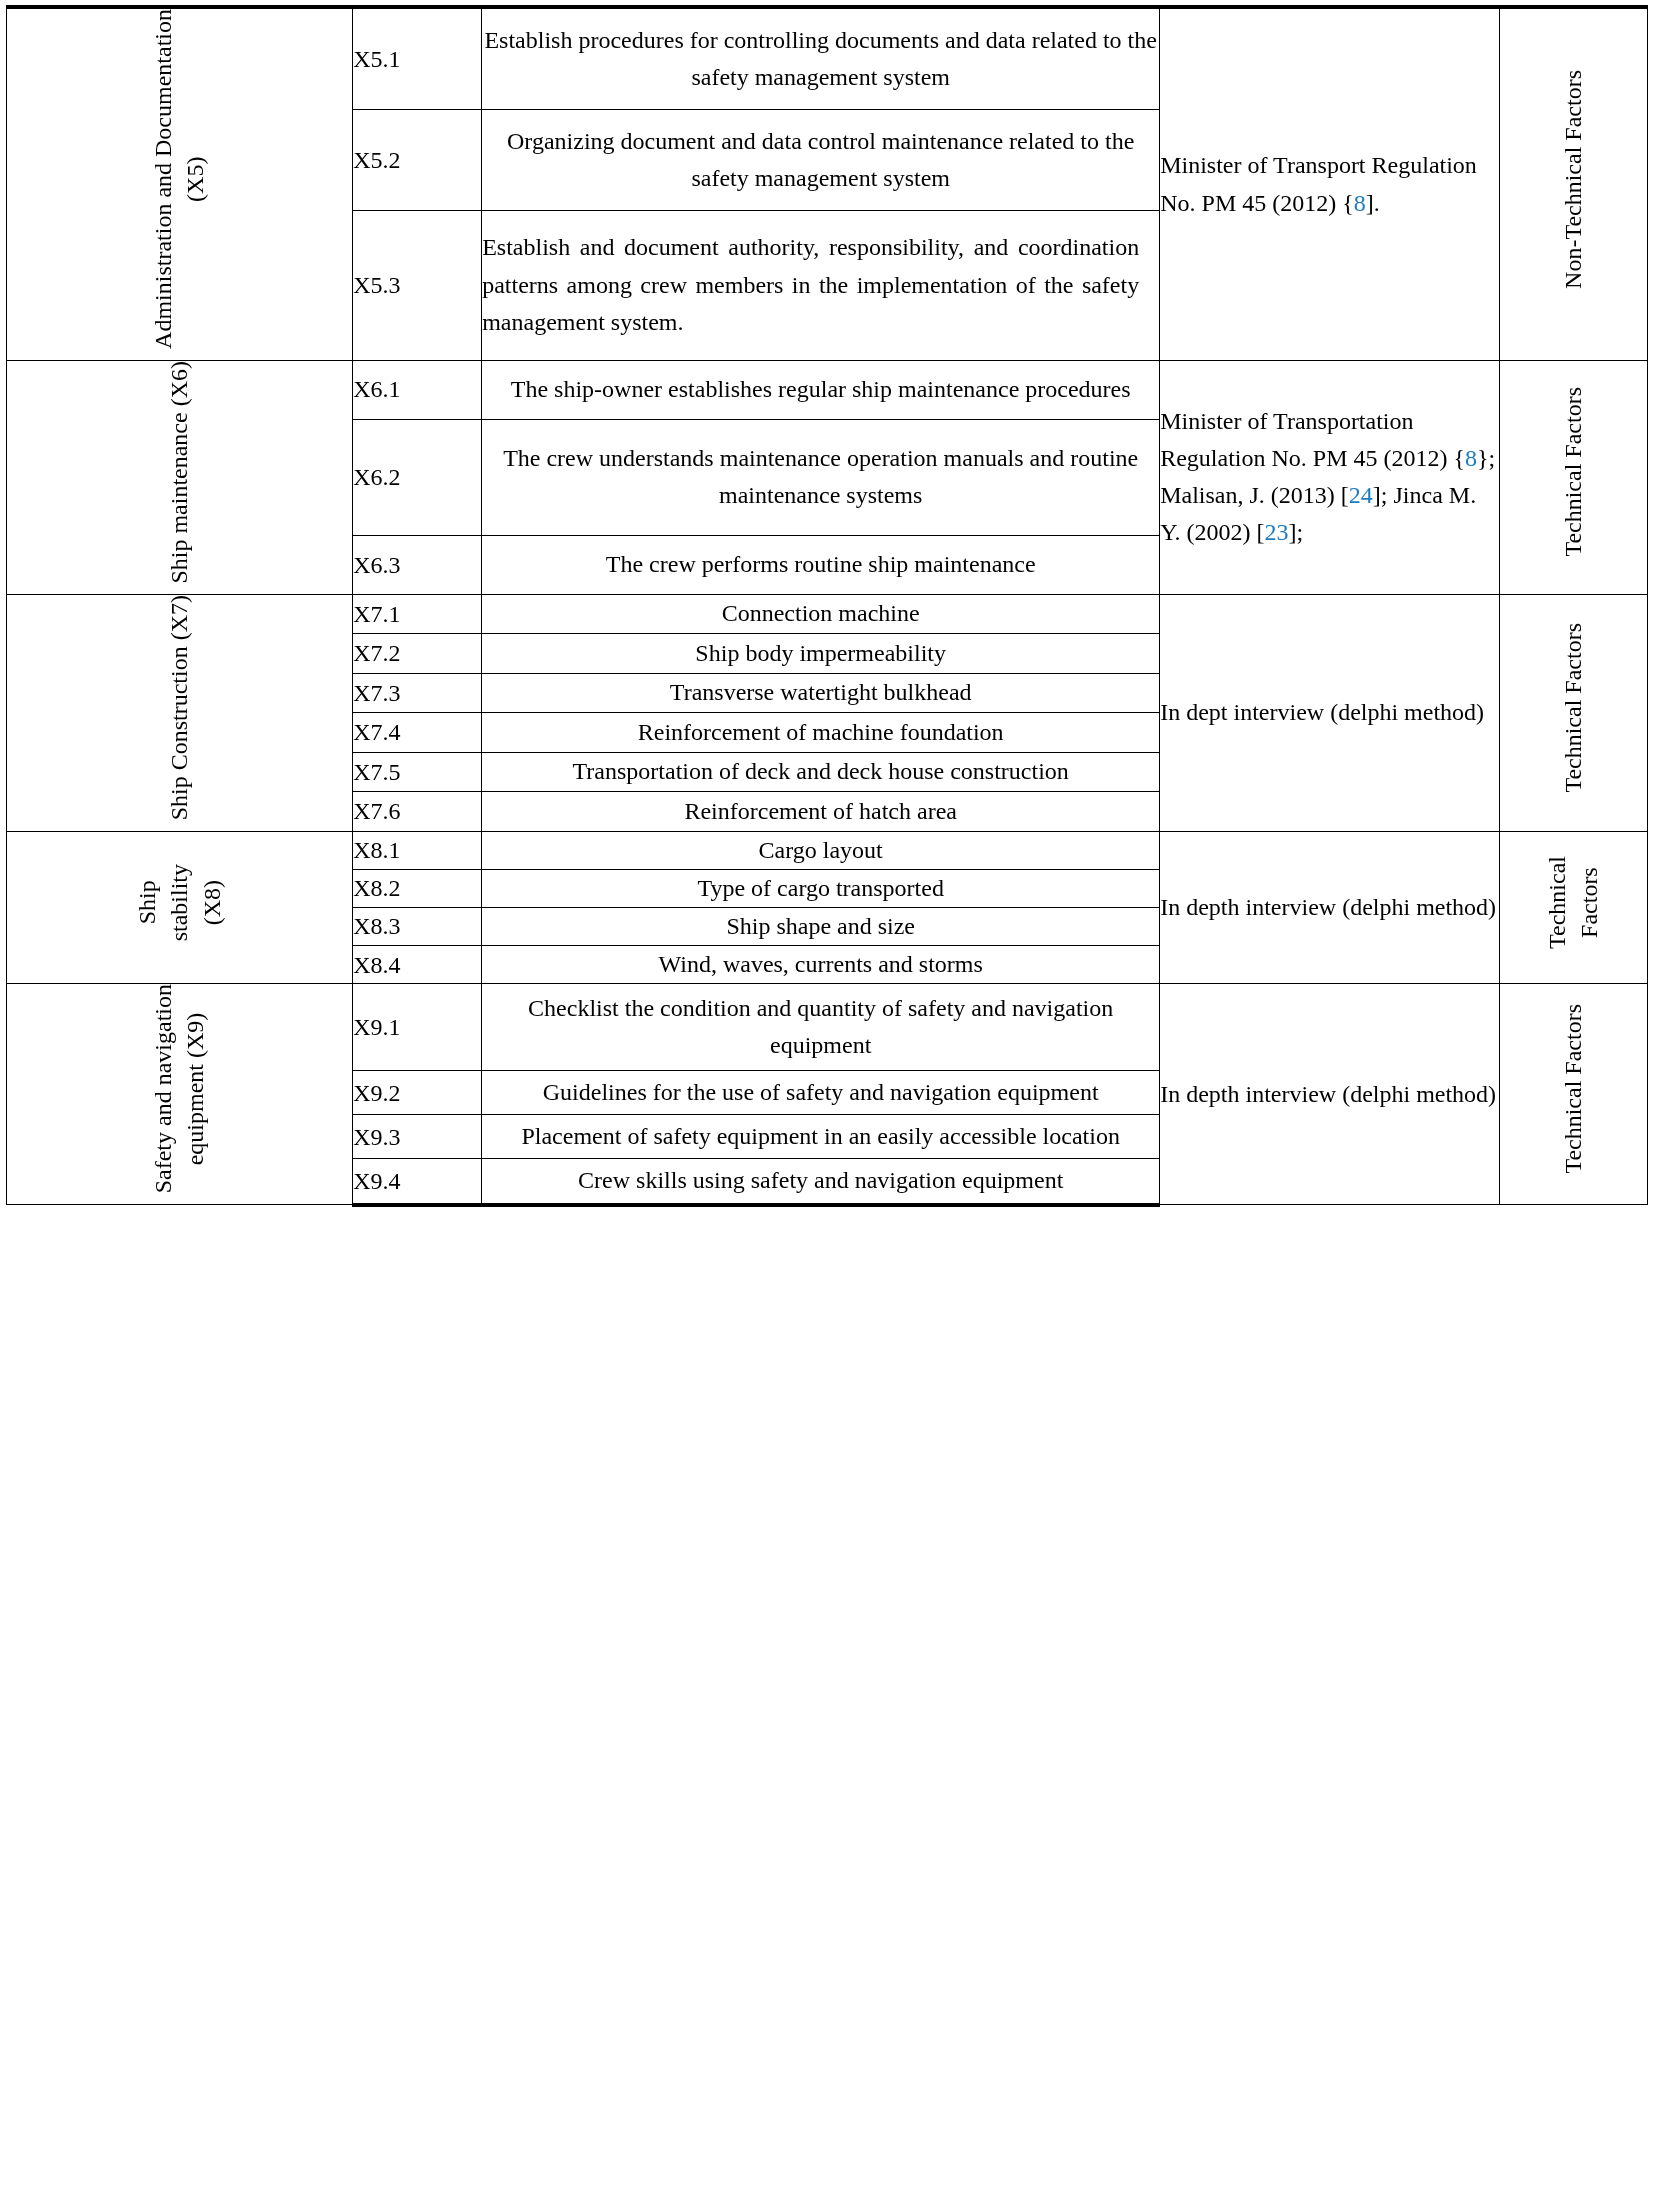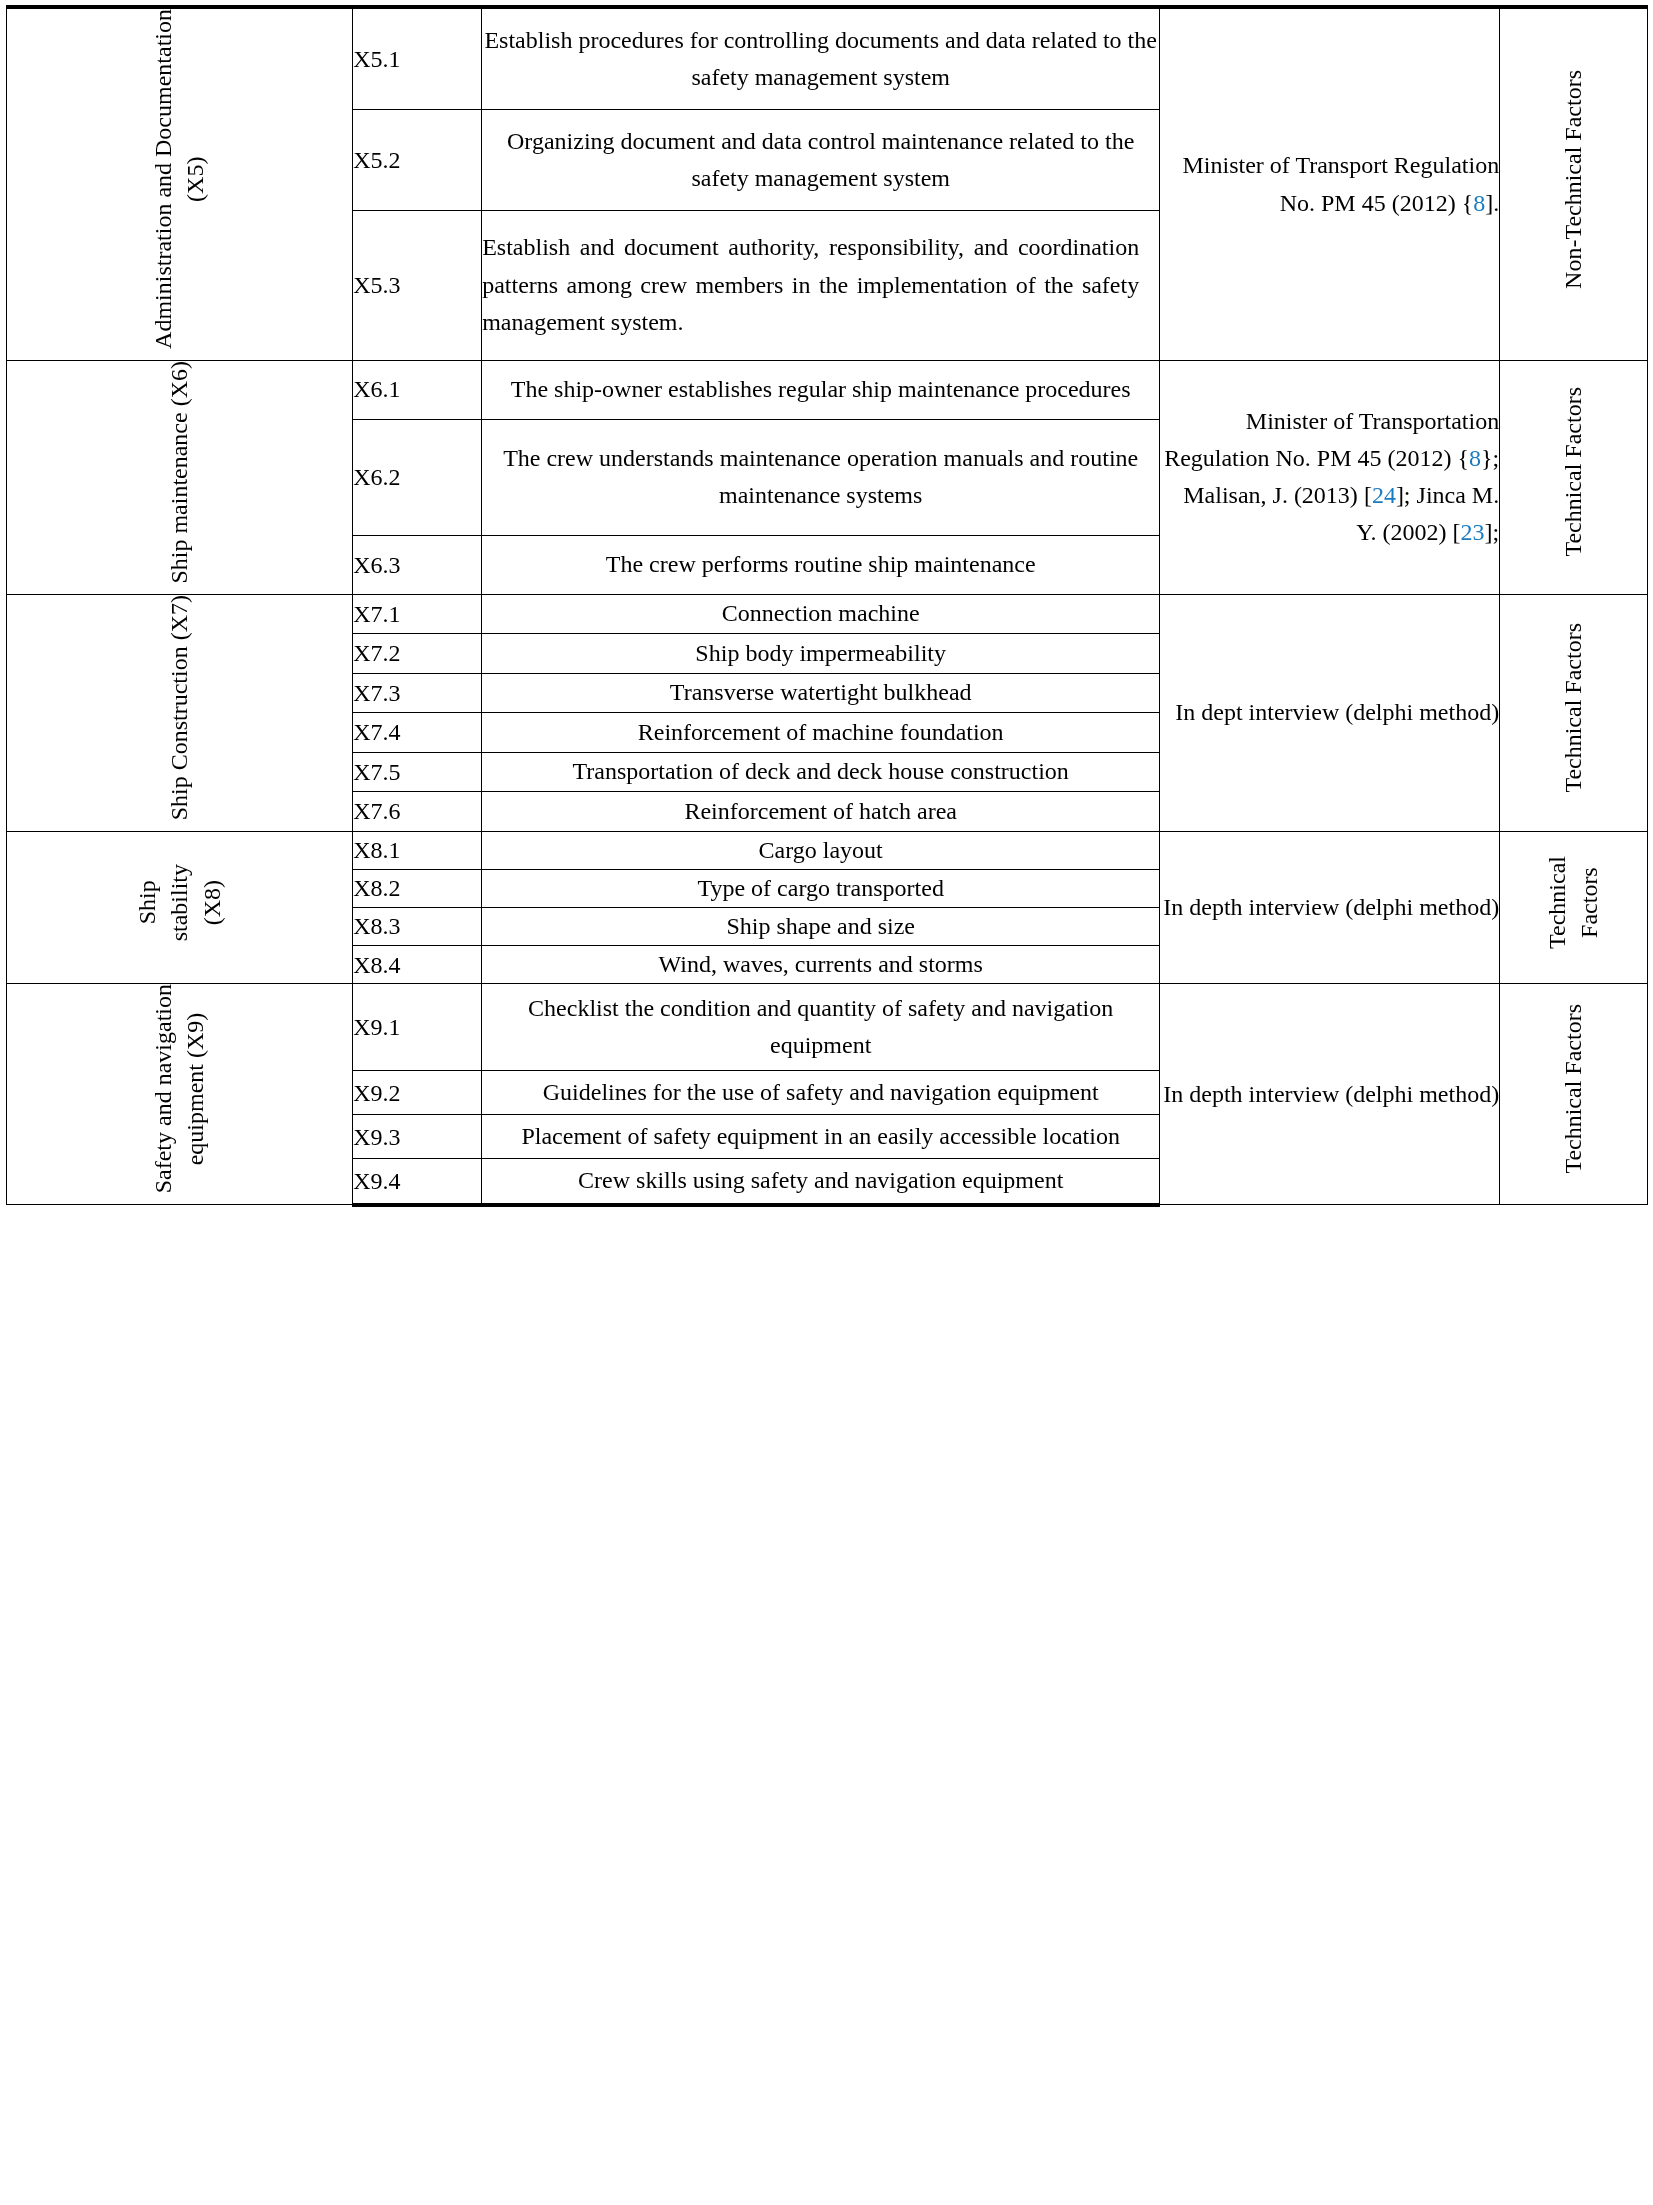--- a/index.html
+++ b/index.html
@@ -82,21 +82,21 @@
 
   td.desc {
     text-align: center;
     padding: 6.2px 8px 6.2px 8.8px;
     font-size: 24px;
     line-height: 1.55;
   }
   td.desc.justify { text-align: justify; text-align-last: left; padding-right: 20px; }
 
   td.source {
-    text-align: right;
+    text-align: left;
     padding: 6.2px 5.3px;
     font-size: 24px;
     line-height: 1.55;
   }
 
   td.cat {
     text-align: center;
     vertical-align: middle;
   }
   .cat-inner {

